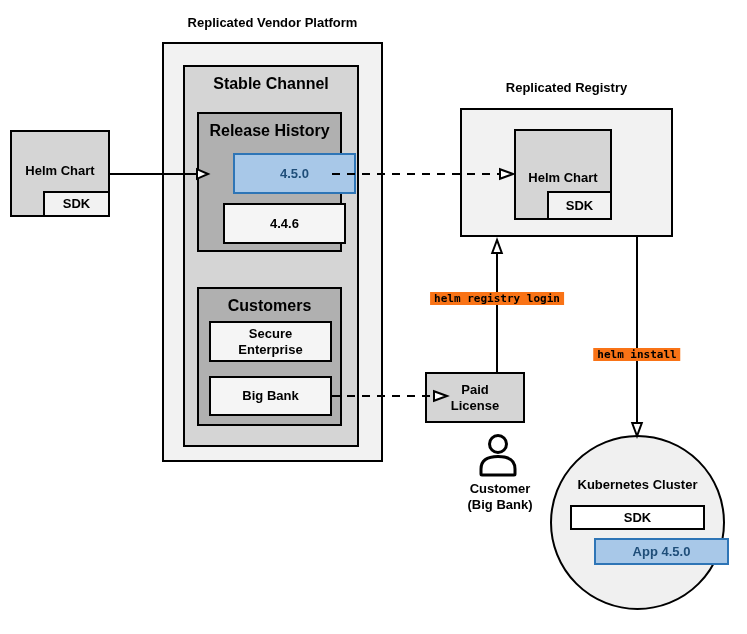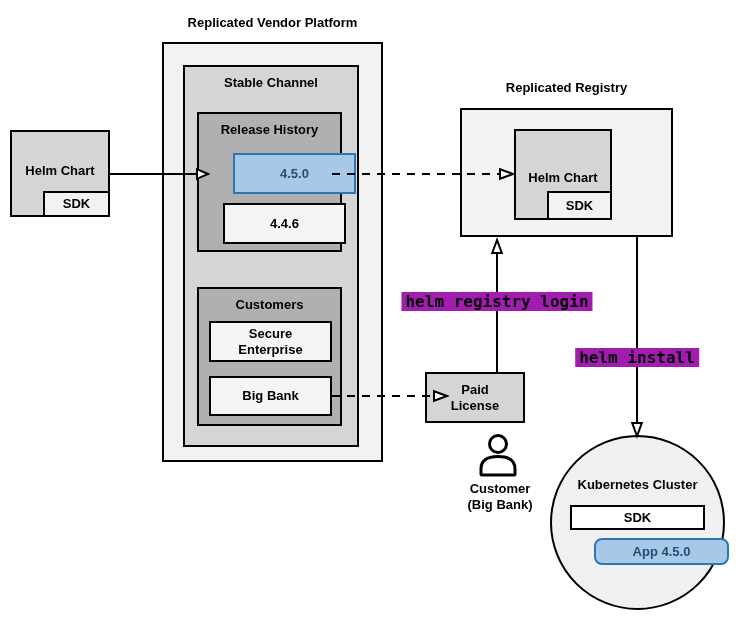--- a/index.html
+++ b/index.html
@@ -5,33 +5,33 @@
   html,body{margin:0;padding:0;background:#fff;}
   #stage{
     position:relative;width:747px;height:634px;background:#fff;
     font-family:"Liberation Sans","DejaVu Sans",sans-serif;
     color:#000;overflow:hidden;padding-left:10px;
   }
   .box{position:absolute;box-sizing:border-box;border:2px solid #000;}
   .label{font-weight:bold;font-size:13px;line-height:16px;text-align:center;white-space:pre-line;}
   .titleline{position:absolute;font-weight:bold;font-size:13px;text-align:center;}
   .center{display:flex;align-items:center;justify-content:center;}
-  .topline{position:absolute;top:8px;left:0;width:100%;text-align:center;font-weight:bold;font-size:13px;}
+  .topline{position:absolute;top:8px;left:0;width:100%;text-align:center;font-weight:bold;font-size:16px;}
   .bg-outer{background:var(--bg_outer);}
   .bg-mid{background:var(--bg_mid);}
   .bg-inner{background:var(--bg_inner);}
   .bg-item{background:var(--bg_item);}
   .bg-white{background:var(--bg_white);}
   .accent{background:var(--accent_fill);border-color:var(--accent_stroke);color:var(--accent_text);margin-left:24px;}
   .circle{border-radius:50%;background:var(--bg_circle);}
   #arrow-layer{position:absolute;left:0;top:0;z-index:5;pointer-events:none;}
   .cmd{
     position:absolute;z-index:6;transform:translateX(-50%);
     font-family:"DejaVu Sans Mono","Liberation Mono",monospace;
-    font-weight:bold;font-size:16px;background:#a21caf;padding:0 4px;white-space:nowrap;
+    font-weight:bold;font-size:11px;background:#f97316;padding:0 4px;white-space:nowrap;
   }
 </style>
 </head>
 <body>
 
 <div id="stage">
 
   <div class="titleline" style="left:162px;top:15px;width:221px;">Replicated Vendor Platform</div>
   <div class="titleline" style="left:460px;top:80px;width:213px;">Replicated Registry</div>
 
@@ -75,21 +75,21 @@
   <svg width="46" height="52" viewBox="0 0 46 52" style="position:absolute;left:475px;top:427px;">
     <circle cx="23" cy="17" r="8.5" fill="#fff" stroke="#000" stroke-width="3"></circle>
     <path d="M 6 47 L 6 42 Q 6 29.5 23 29.5 Q 40 29.5 40 42 L 40 47 Q 40 48 39 48 L 7 48 Q 6 48 6 47 Z" fill="#fff" stroke="#000" stroke-width="3" stroke-linejoin="round"></path>
   </svg>
   <div class="label" style="position:absolute;left:448px;top:481px;width:104px;">Customer
 (Big Bank)</div>
 
   <div class="box circle" style="left:550px;top:435px;width:175px;height:175px;"></div>
   <div class="titleline" style="left:550px;top:477px;width:175px;">Kubernetes Cluster</div>
   <div class="box bg-white center label" style="left:570px;top:505px;width:135px;height:25px;">SDK</div>
-  <div class="box accent center label" style="left:570px;top:538px;width:135px;height:27px;border-radius:8px;">App 4.5.0</div>
+  <div class="box accent center label" style="left:570px;top:538px;width:135px;height:27px;">App 4.5.0</div>
 
   <svg id="arrow-layer" width="747" height="634" viewBox="0 0 747 634">
     <g stroke="#000" stroke-width="2" fill="none">
 
       <line x1="110" y1="174" x2="197" y2="174"></line>
 
       <line x1="332" y1="174" x2="499" y2="174" stroke-dasharray="8 7"></line>
 
       <line x1="332" y1="396" x2="433" y2="396" stroke-dasharray="8 7"></line>
 

